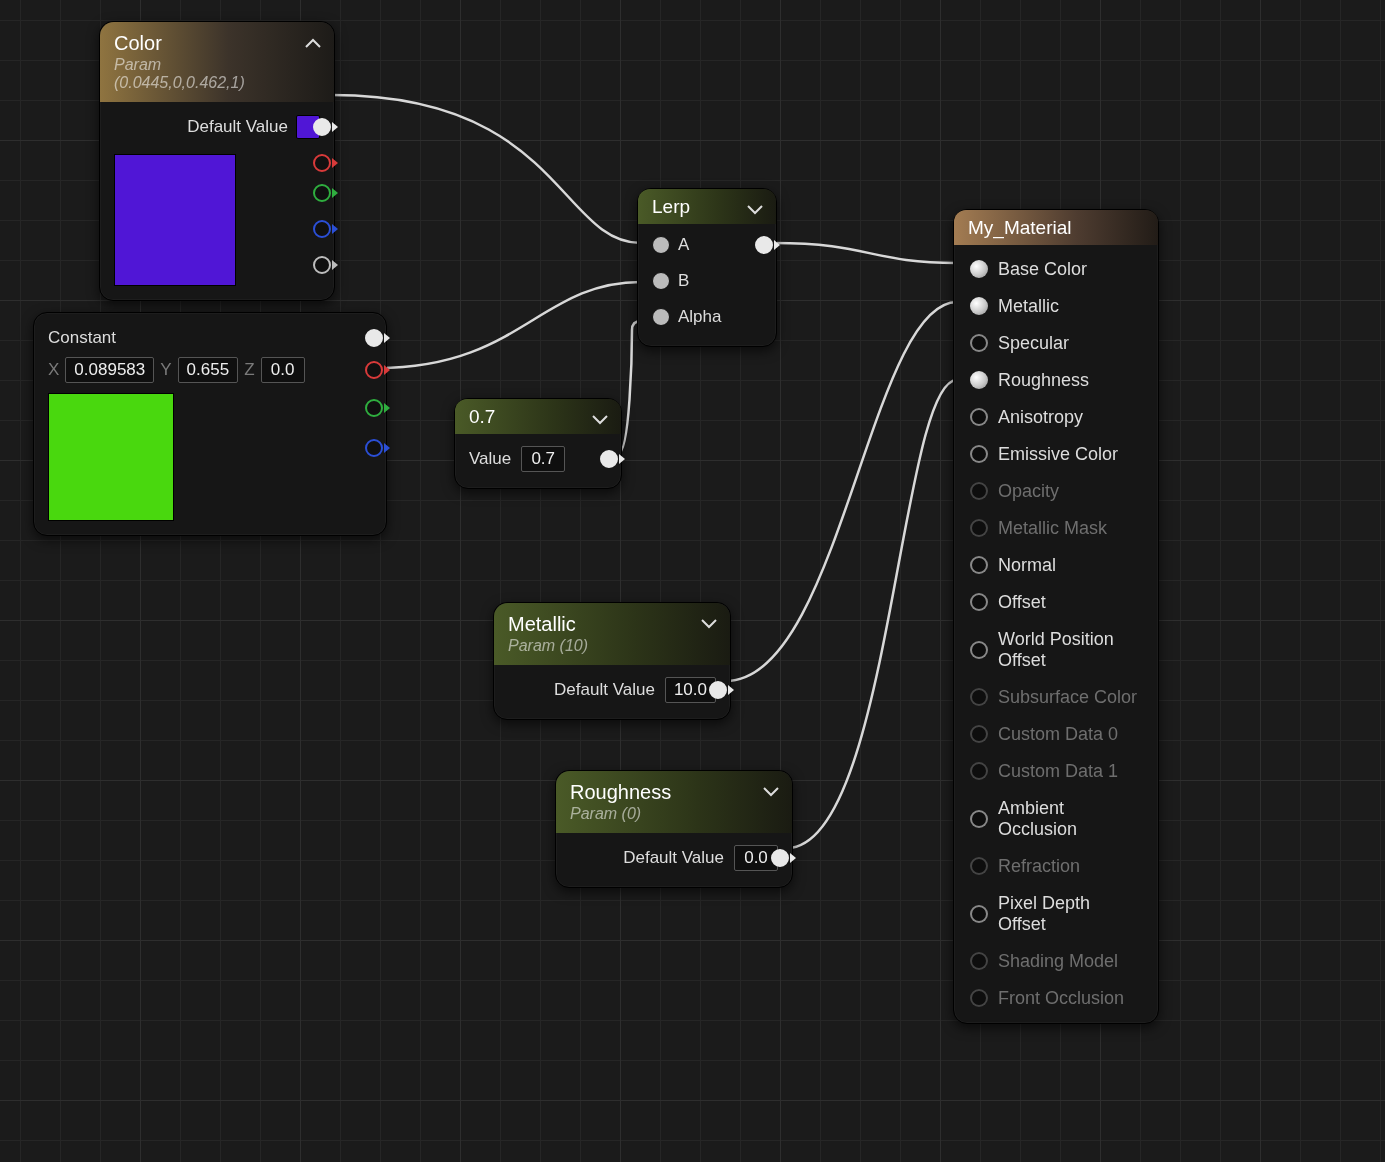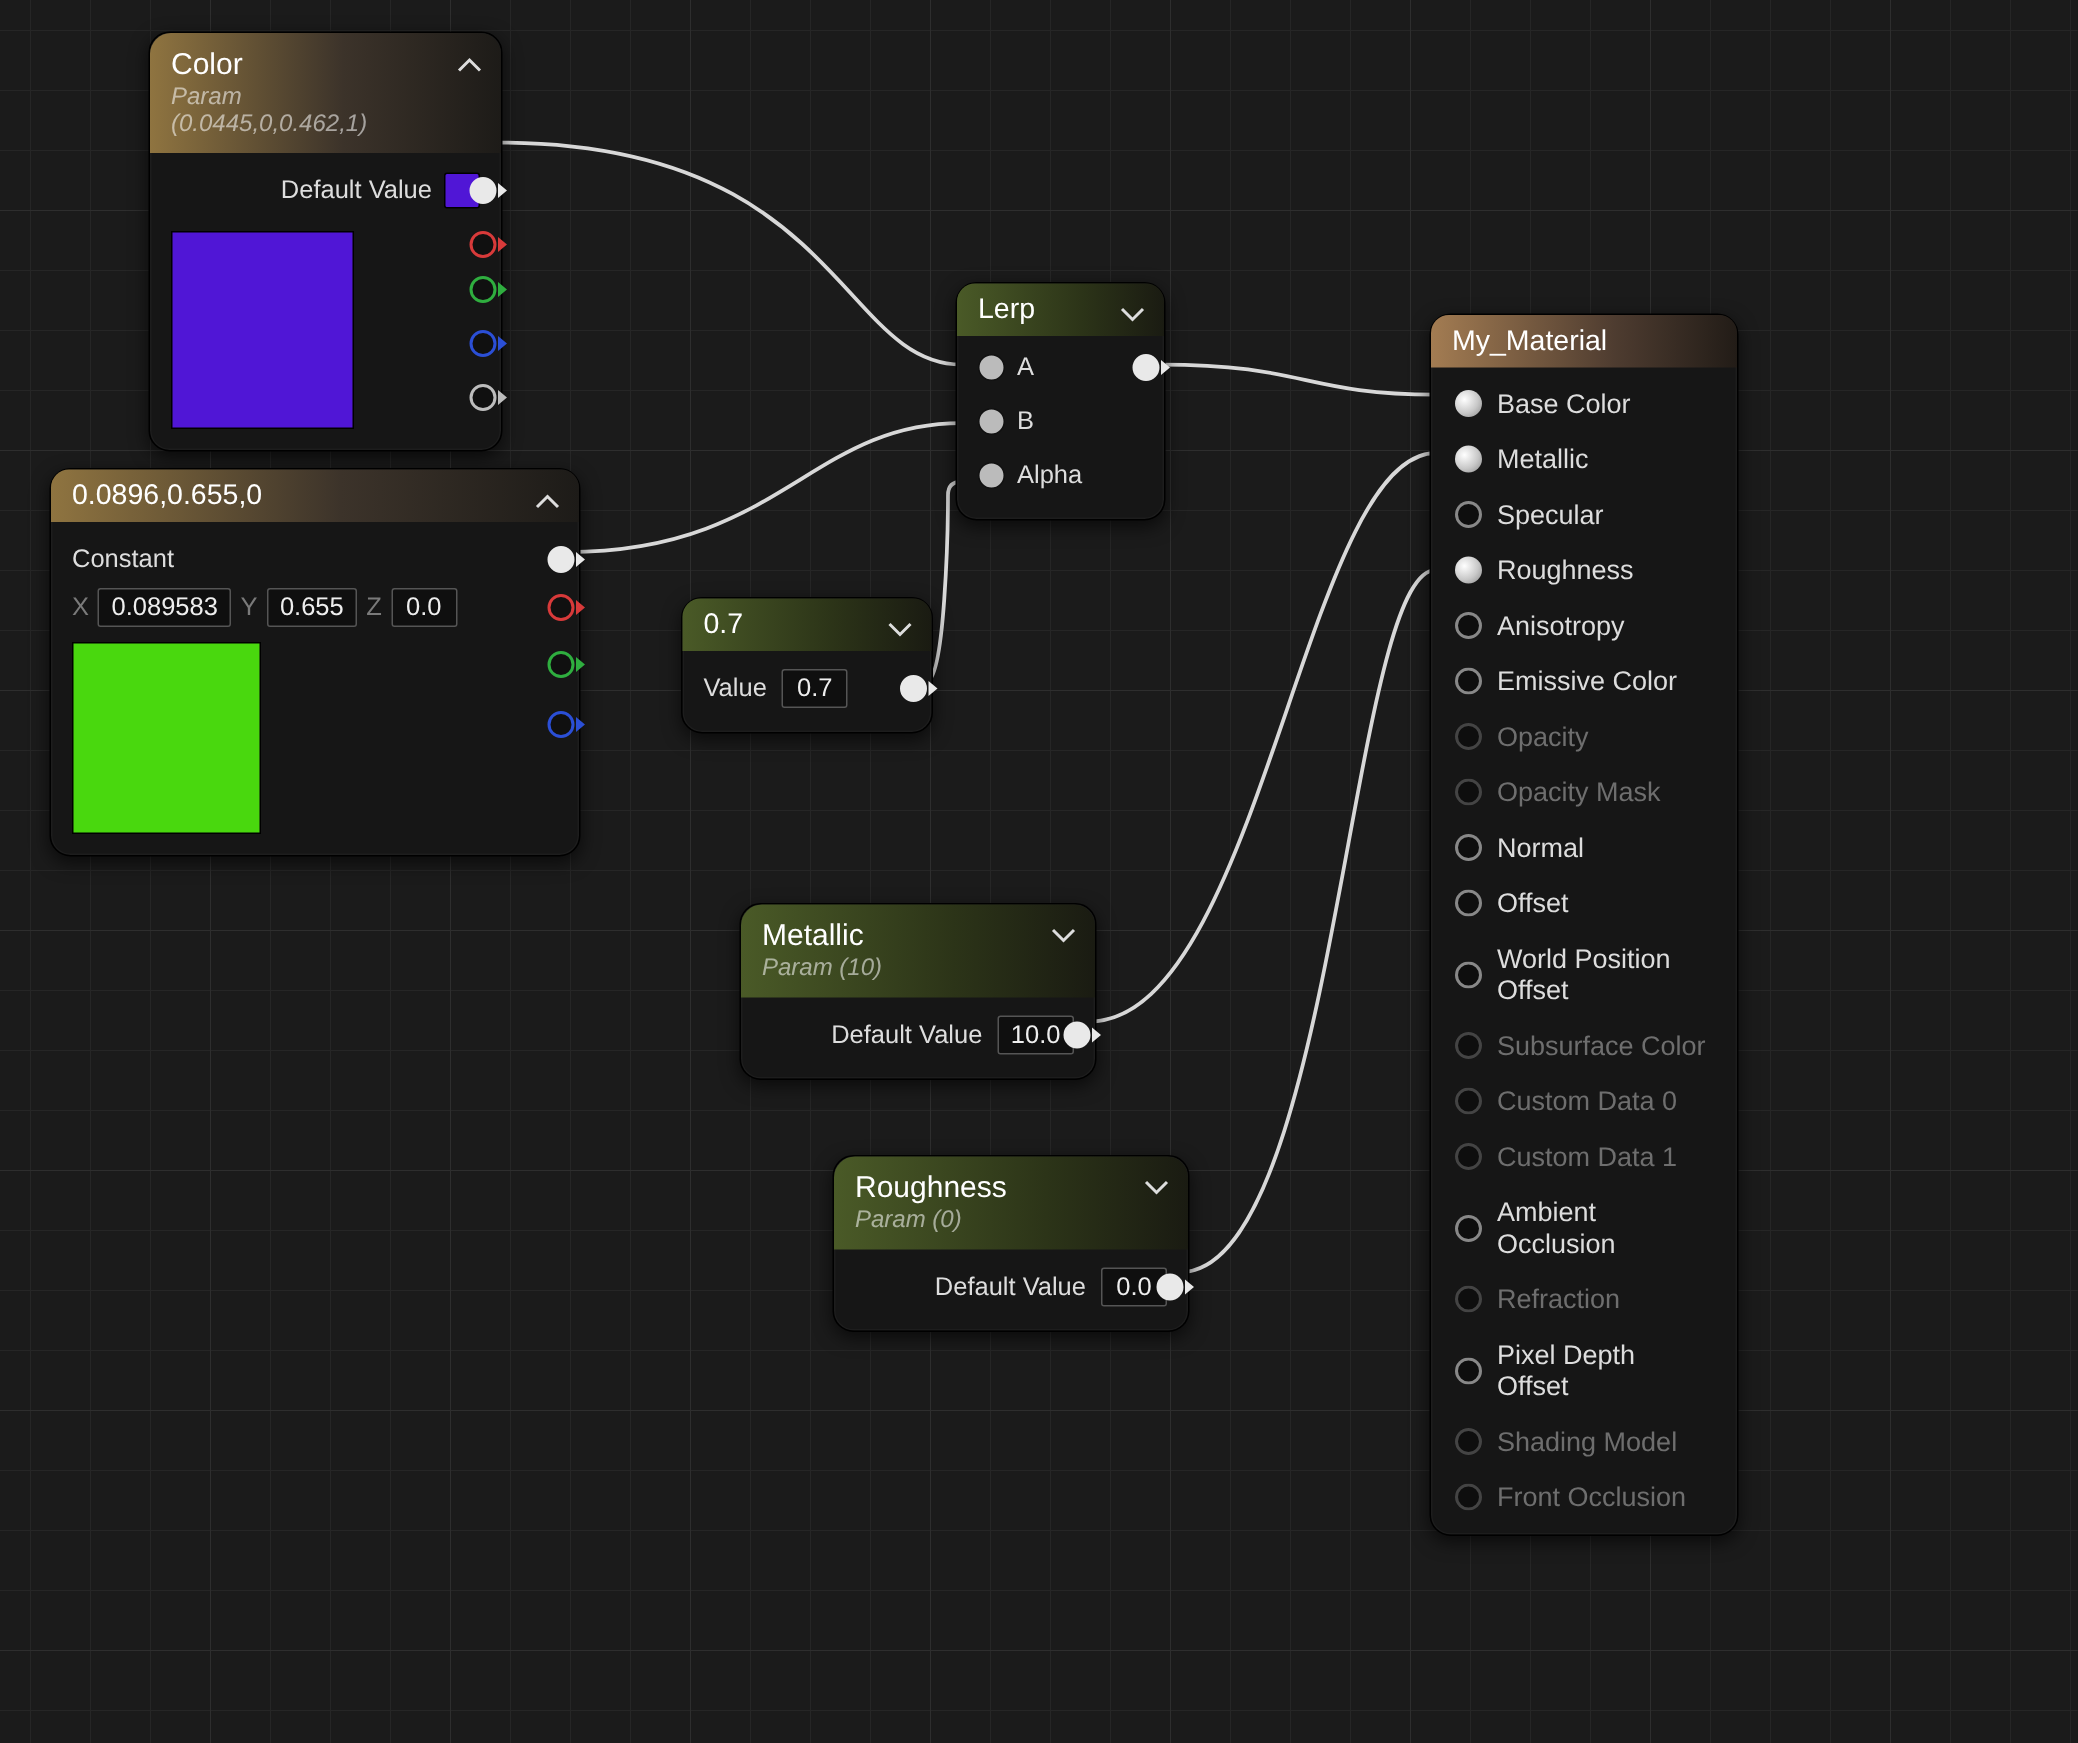--- a/index.html
+++ b/index.html
@@ -112,28 +112,20 @@
             <span class="pin pin-out" style="color:#bdbdbd">
                 <span class="ring arrow"></span>
               </span>
           </div>
         </div>
       </div>
     </div>
   </div>
 
   <div class="node" style="left:33px;top:312px;width:352px">
-    <div class="hdr hdr-gold hdr-slim">
-      <div class="title" style="font-size:19px">0.0896,0.655,0</div>
-      <div class="chev">
-        <svg width="16" height="10" viewBox="0 0 16 10">
-            <path d="M1 9 L8 2 L15 9" stroke="#ddd" stroke-width="2" fill="none"></path>
-          </svg>
-      </div>
-    </div>
     <div class="body">
       <div class="row" style="justify-content:space-between">
         <span class="lbl">Constant</span>
         <span class="pin pin-out" style="color:#e9e9e9">
             <span class="ring solid arrow"></span>
           </span>
       </div>
       <div class="row" style="gap:6px;margin-top:2px">
         <span class="lbl dim">X</span>
         <span class="valbox">0.089583</span>
@@ -281,21 +273,21 @@
         <div class="mat-row">
           <span class="matpin mp-ring"></span>
           <span>Emissive Color</span>
         </div>
         <div class="mat-row dim">
           <span class="matpin mp-dim"></span>
           <span>Opacity</span>
         </div>
         <div class="mat-row dim">
           <span class="matpin mp-dim"></span>
-          <span>Opacity Mask</span>
+          <span>Metallic Mask</span>
         </div>
         <div class="mat-row">
           <span class="matpin mp-ring"></span>
           <span>Normal</span>
         </div>
         <div class="mat-row">
           <span class="matpin mp-ring"></span>
           <span>Offset</span>
         </div>
         <div class="mat-row">

